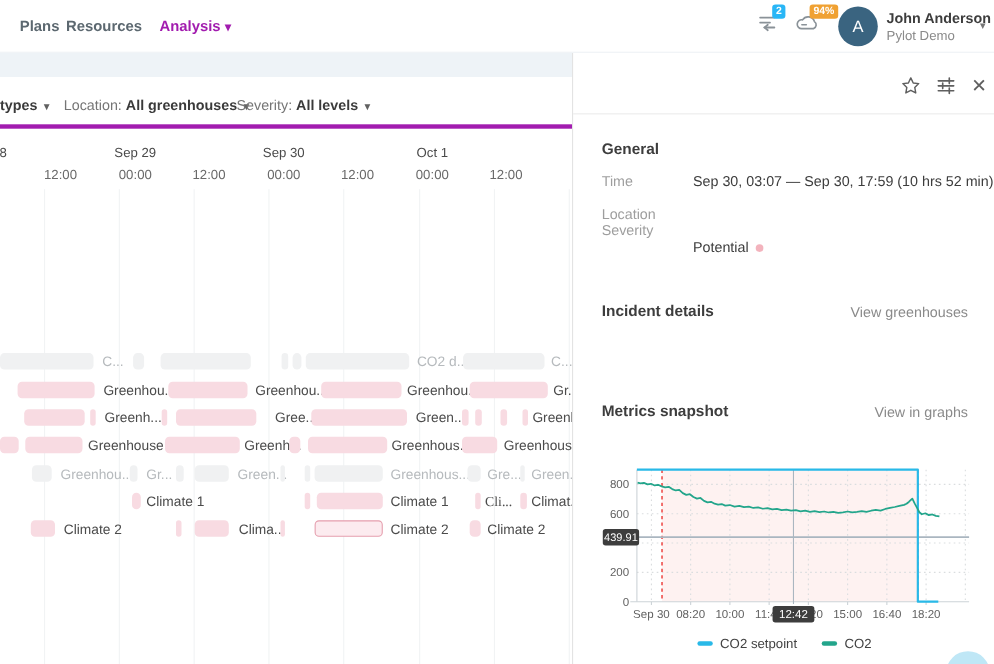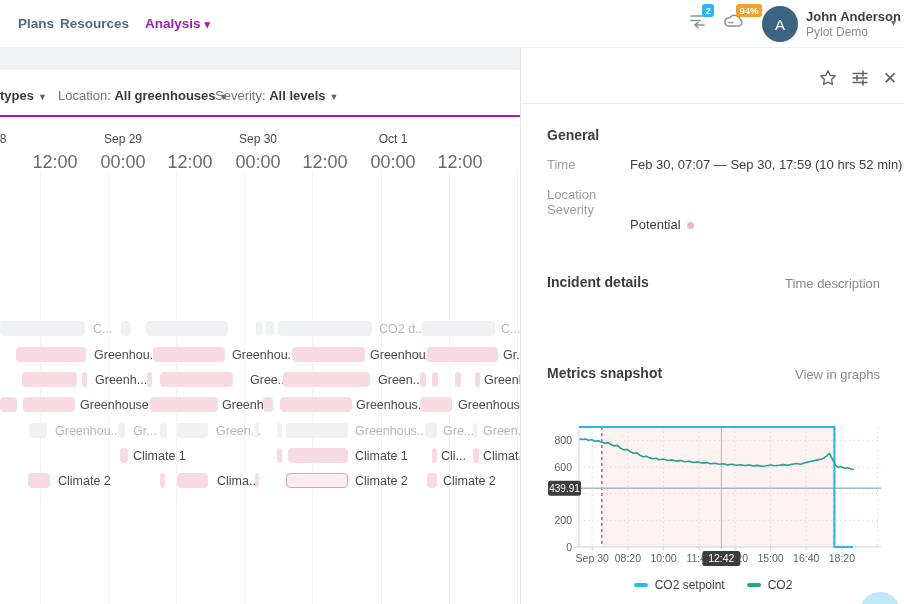--- a/index.html
+++ b/index.html
@@ -20,28 +20,28 @@
   .badge.orange { background:#f0a132; }
   .avatar { position:absolute; left:762px; top:6px; width:36px; height:36px; border-radius:50%;
             background:#3a6480; color:#fff; font-size:15px; display:flex; align-items:center; justify-content:center; }
   .profile-name { position:absolute; left:806px; top:9px; font-size:13px; font-weight:bold; color:#3d3d3d; }
   .profile-org  { position:absolute; left:806px; top:25px; font-size:12px; color:#8a8a8a; }
   .profile-caret { position:absolute; left:891px; top:17px; font-size:10px; color:#757575; cursor:pointer; }
 
   
   .left { position:absolute; left:0; top:48px; width:520px; height:556px; background:#fff; overflow:hidden; }
   .left-band { position:absolute; left:0; top:0; width:520px; height:22px; background:#eef3f7; }
-  .filters { position:absolute; left:0; top:22px; width:520px; height:47px; border-bottom:2px solid #a21caf; }
+  .filters { position:absolute; left:0; top:22px; width:520px; height:47px; border-bottom:4px solid #a21caf; }
   .filter { position:absolute; top:18px; font-size:13px; cursor:pointer; white-space:nowrap; }
   .f-label { color:#757575; }
   .f-value { color:#3a3a3a; font-weight:bold; }
   .f-caret { color:#616161; font-size:9px; margin-left:4px; }
 
   .axis-date { position:absolute; top:84px; transform:translateX(-50%); font-size:12px; color:#4a4a4a; white-space:nowrap; }
-  .axis-time { position:absolute; top:104px; transform:translateX(-50%); font-size:18px; color:#6a6a6a; white-space:nowrap; }
+  .axis-time { position:absolute; top:104px; transform:translateX(-50%); font-size:12px; color:#6a6a6a; white-space:nowrap; }
 
   .grid { position:absolute; left:0; top:124px; width:520px; height:432px; }
   .gridline { position:absolute; top:0; bottom:0; width:1px; background:#f1f3f4; }
 
   .bar { position:absolute; height:15px; border-radius:4px; cursor:pointer; }
   .bar.pink { background:#f8dbe2; }
   .bar.muted { background:#f0f1f2; }
   .bar.selected { background:#fcebef; border:1.5px solid #e59fae; }
   .bar-label { position:absolute; font-size:12.5px; height:16px; line-height:16px; white-space:nowrap; }
   .bar-label.pink { color:#4b4b4b; }
@@ -203,21 +203,21 @@
         <div class="bar muted" style="top: 251px; left: 425px; width: 12px;"></div>
         <div class="bar-label muted" style="top: 251px; left: 443px;">Gre...</div>
         <div class="bar muted" style="top: 251px; left: 473px; width: 4px;"></div>
         <div class="bar-label muted" style="top: 251px; left: 483px;">Green...</div>
         <div class="bar pink" style="top: 276px; left: 120px; width: 8px;"></div>
         <div class="bar-label pink" style="top: 276px; left: 133px;">Climate 1</div>
         <div class="bar pink" style="top: 276px; left: 277px; width: 5px;"></div>
         <div class="bar pink" style="top: 276px; left: 288px; width: 60px;"></div>
         <div class="bar-label pink" style="top: 276px; left: 355px;">Climate 1</div>
         <div class="bar pink" style="top: 276px; left: 432px; width: 5px;"></div>
-        <div class="bar-label pink" style="top: 276px; left: 441px;">Cli...</div>
+        <div class="bar-label pink" style="top: 276px; left: 441px; font-family: Liberation Serif, serif;">Cli...</div>
         <div class="bar pink" style="top: 276px; left: 473px; width: 6px;"></div>
         <div class="bar-label pink" style="top: 276px; left: 483px;">Climat...</div>
         <div class="bar pink" style="top: 301px; left: 28px; width: 22px;"></div>
         <div class="bar-label pink" style="top: 301px; left: 58px;">Climate 2</div>
         <div class="bar pink" style="top: 301px; left: 160px; width: 5px;"></div>
         <div class="bar pink" style="top: 301px; left: 177px; width: 31px;"></div>
         <div class="bar-label pink" style="top: 301px; left: 217px;">Clima...</div>
         <div class="bar pink" style="top: 301px; left: 255px; width: 4px;"></div>
         <div class="bar pink selected" style="top: 301px; left: 286px; width: 62px;"></div>
         <div class="bar-label pink" style="top: 301px; left: 355px;">Climate 2</div>
@@ -242,27 +242,27 @@
         <line x1="2" y1="13.5" x2="16" y2="13.5"></line>
             <line x1="12" y1="11" x2="12" y2="16"></line>
           </g>
         </svg>
     </span>
     <span class="p-icon" style="left:359px">✕</span>
     <div class="p-divider"></div>
 
     <div class="sec-head" style="top:79px">General</div>
     <div class="kv-label" style="top:109px">Time</div>
-    <div class="kv-value" style="top:109px">Feb 30, 07:07 — Sep 30, 17:59 (10 hrs 52 min)</div>
+    <div class="kv-value" style="top:109px">Sep 30, 03:07 — Sep 30, 17:59 (10 hrs 52 min)</div>
     <div class="kv-label" style="top:139px">Location</div>
     <div class="kv-label" style="top:154px">Severity</div>
     <div class="kv-value" style="top:169px"><span>Potential</span><span class="sev-dot"></span></div>
 
     <div class="sec-head" style="top:226px">Incident details</div>
-    <div class="sec-link" style="top:228px">Time description</div>
+    <div class="sec-link" style="top:228px">View greenhouses</div>
 
     <div class="sec-head" style="top:317px">Metrics snapshot</div>
     <div class="sec-link" style="top:319px">View in graphs</div>
 
     <div class="chart-wrap" id="chart-wrap">
         <svg width="344" height="172">
           <rect x="54.837278525868186" y="27" width="232.56782423812902" height="120" fill="rgba(239,83,80,0.08)"></rect>
           <line x1="32" y1="120.33333333333334" x2="334" y2="120.33333333333334" stroke="#dadddf" stroke-width="1" stroke-dasharray="1.5,3"></line>
           <line x1="32" y1="93.66666666666667" x2="334" y2="93.66666666666667" stroke="#dadddf" stroke-width="1" stroke-dasharray="1.5,3"></line>
           <line x1="32" y1="67" x2="334" y2="67" stroke="#dadddf" stroke-width="1" stroke-dasharray="1.5,3"></line>

